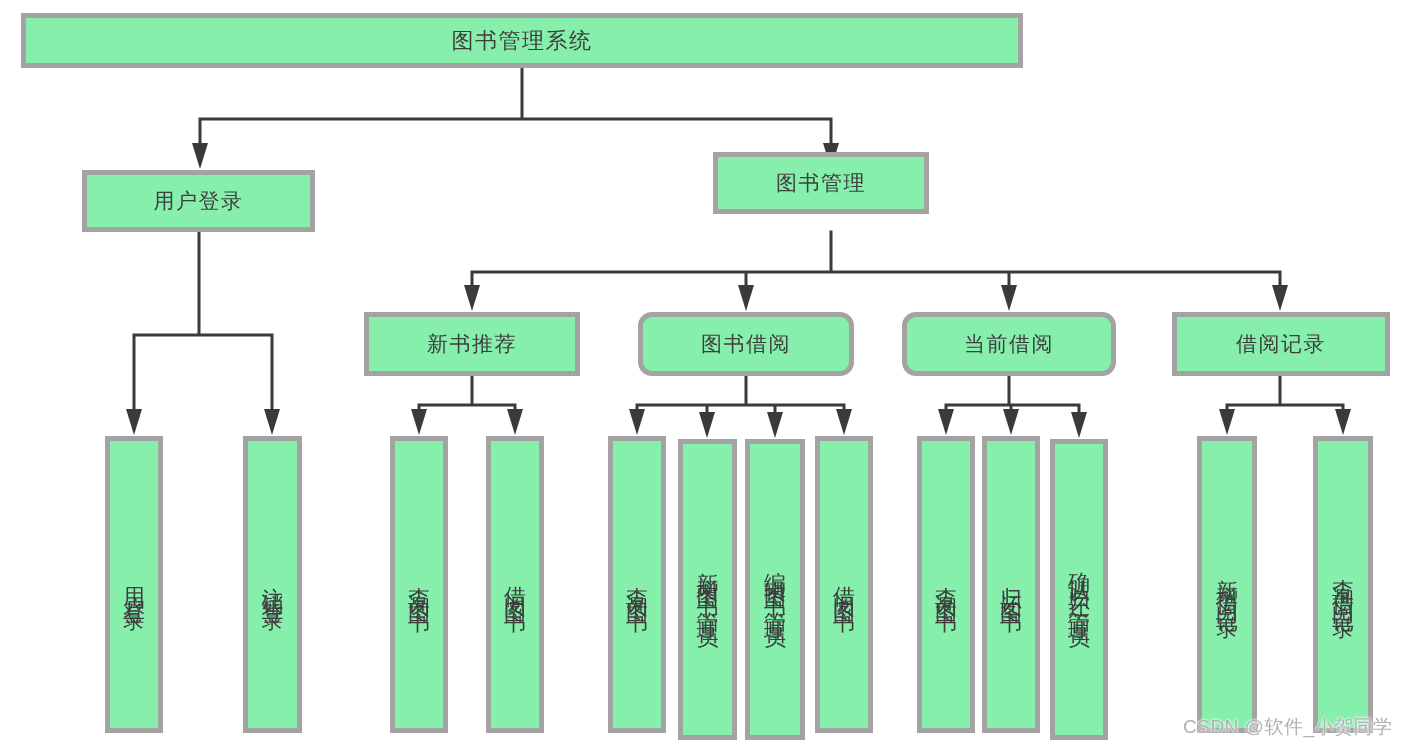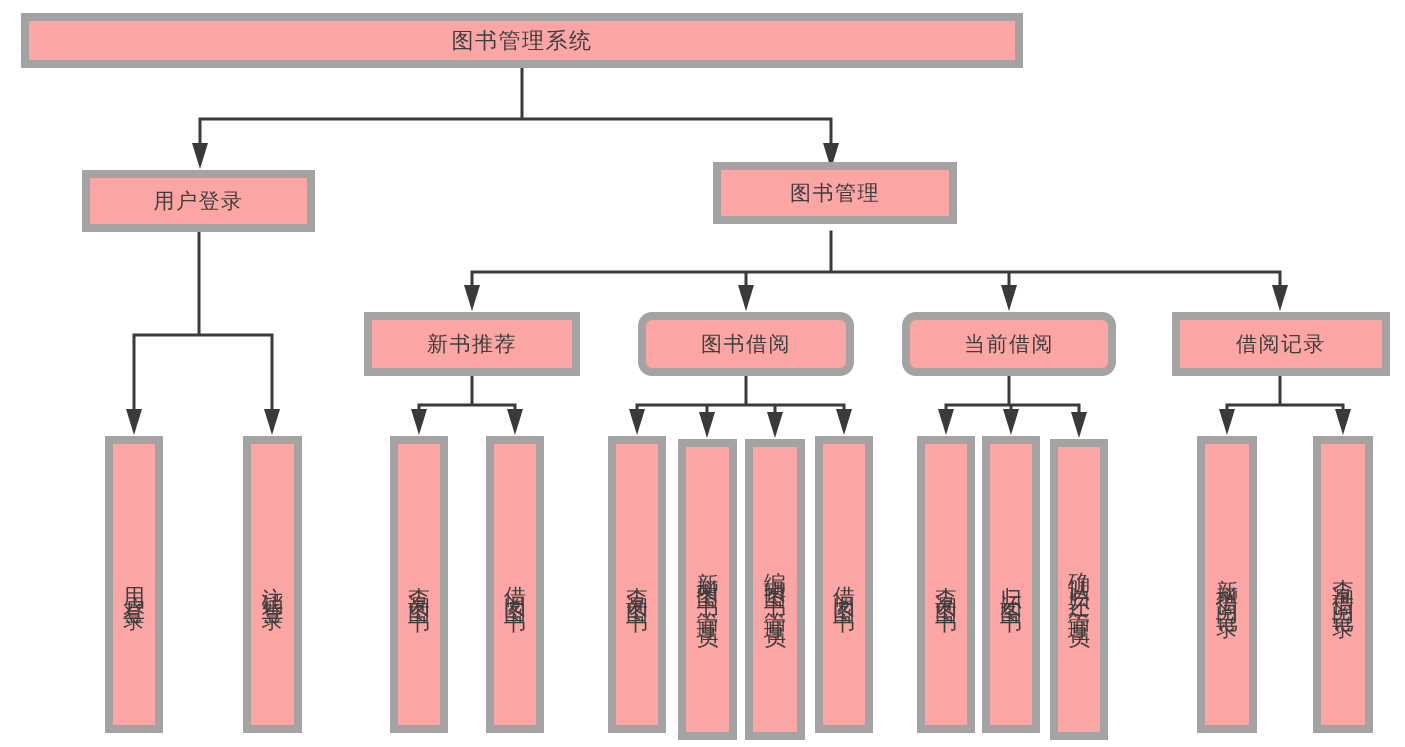--- a/index.html
+++ b/index.html
@@ -3,21 +3,21 @@
 <meta charset="utf-8">
 <style>
   html,body{margin:0;padding:0;background:#ffffff;}
   .canvas{
     position:relative;width:1405px;height:747px;background:#ffffff;
     font-family:"Liberation Sans","DejaVu Sans",sans-serif;overflow:hidden;
   }
   svg.wires{position:absolute;left:0;top:0;z-index:0;}
   .node{
     position:absolute;box-sizing:border-box;z-index:1;
-    border:8px solid #a3a3a3;background:#fca5a5;color:#3e3e3e;
+    border:5px solid #a3a3a3;background:#86efac;color:#3e3e3e;
     display:flex;align-items:center;justify-content:center;
     text-align:center;
   }
   .node.h{font-size:21px;letter-spacing:1.5px;}
   .node.v{
     writing-mode:vertical-rl;text-orientation:mixed;
     font-size:22px;letter-spacing:8px;line-height:1;
   }
   .watermark{
     position:absolute;left:1183px;top:714px;z-index:3;
@@ -62,21 +62,21 @@
     <polygon points="1071,412 1087,412 1079,438" fill="#3a3a3a" stroke="none"></polygon>
 
     <path d="M1280 376 V405 M1227 405 H1343 M1227 405 V410 M1343 405 V410"></path>
     <polygon points="1219,409 1235,409 1227,435" fill="#3a3a3a" stroke="none"></polygon>
     <polygon points="1335,409 1351,409 1343,435" fill="#3a3a3a" stroke="none"></polygon>
   </svg>
 
   <div class="node h" style="left:21px;top:13px;width:1002px;height:55px;font-size:22px;">图书管理系统</div>
 
   <div class="node h" style="left:82px;top:170px;width:233px;height:62px;">用户登录</div>
-  <div class="node h" style="left:713px;top:162px;width:244px;height:62px;">图书管理</div>
+  <div class="node h" style="left:713px;top:152px;width:216px;height:62px;">图书管理</div>
 
   <div class="node h" style="left:364px;top:312px;width:216px;height:64px;">新书推荐</div>
   <div class="node h" style="left:638px;top:312px;width:216px;height:64px;border-radius:14px;">图书借阅</div>
   <div class="node h" style="left:902px;top:312px;width:214px;height:64px;border-radius:14px;">当前借阅</div>
   <div class="node h" style="left:1172px;top:312px;width:218px;height:64px;">借阅记录</div>
 
   <div class="node v" style="left:105px;top:436px;width:58px;height:297px;">用户登录</div>
   <div class="node v" style="left:243px;top:436px;width:59px;height:297px;">注销登录</div>
 
   <div class="node v" style="left:390px;top:436px;width:58px;height:297px;">查询图书</div>
@@ -87,14 +87,15 @@
   <div class="node v" style="left:745px;top:439px;width:60px;height:301px;">编辑图书（管理员）</div>
   <div class="node v" style="left:815px;top:436px;width:58px;height:297px;">借阅图书</div>
 
   <div class="node v" style="left:917px;top:436px;width:58px;height:297px;">查询图书</div>
   <div class="node v" style="left:982px;top:436px;width:58px;height:297px;">归还图书</div>
   <div class="node v" style="left:1050px;top:439px;width:58px;height:301px;">确认归还（管理员）</div>
 
   <div class="node v" style="left:1197px;top:436px;width:60px;height:297px;">新增借阅记录</div>
   <div class="node v" style="left:1313px;top:436px;width:60px;height:297px;">查询借阅记录</div>
 
+  <div class="watermark">CSDN @软件_小贺同学</div>
 
 </div>
 
 </body></html>

